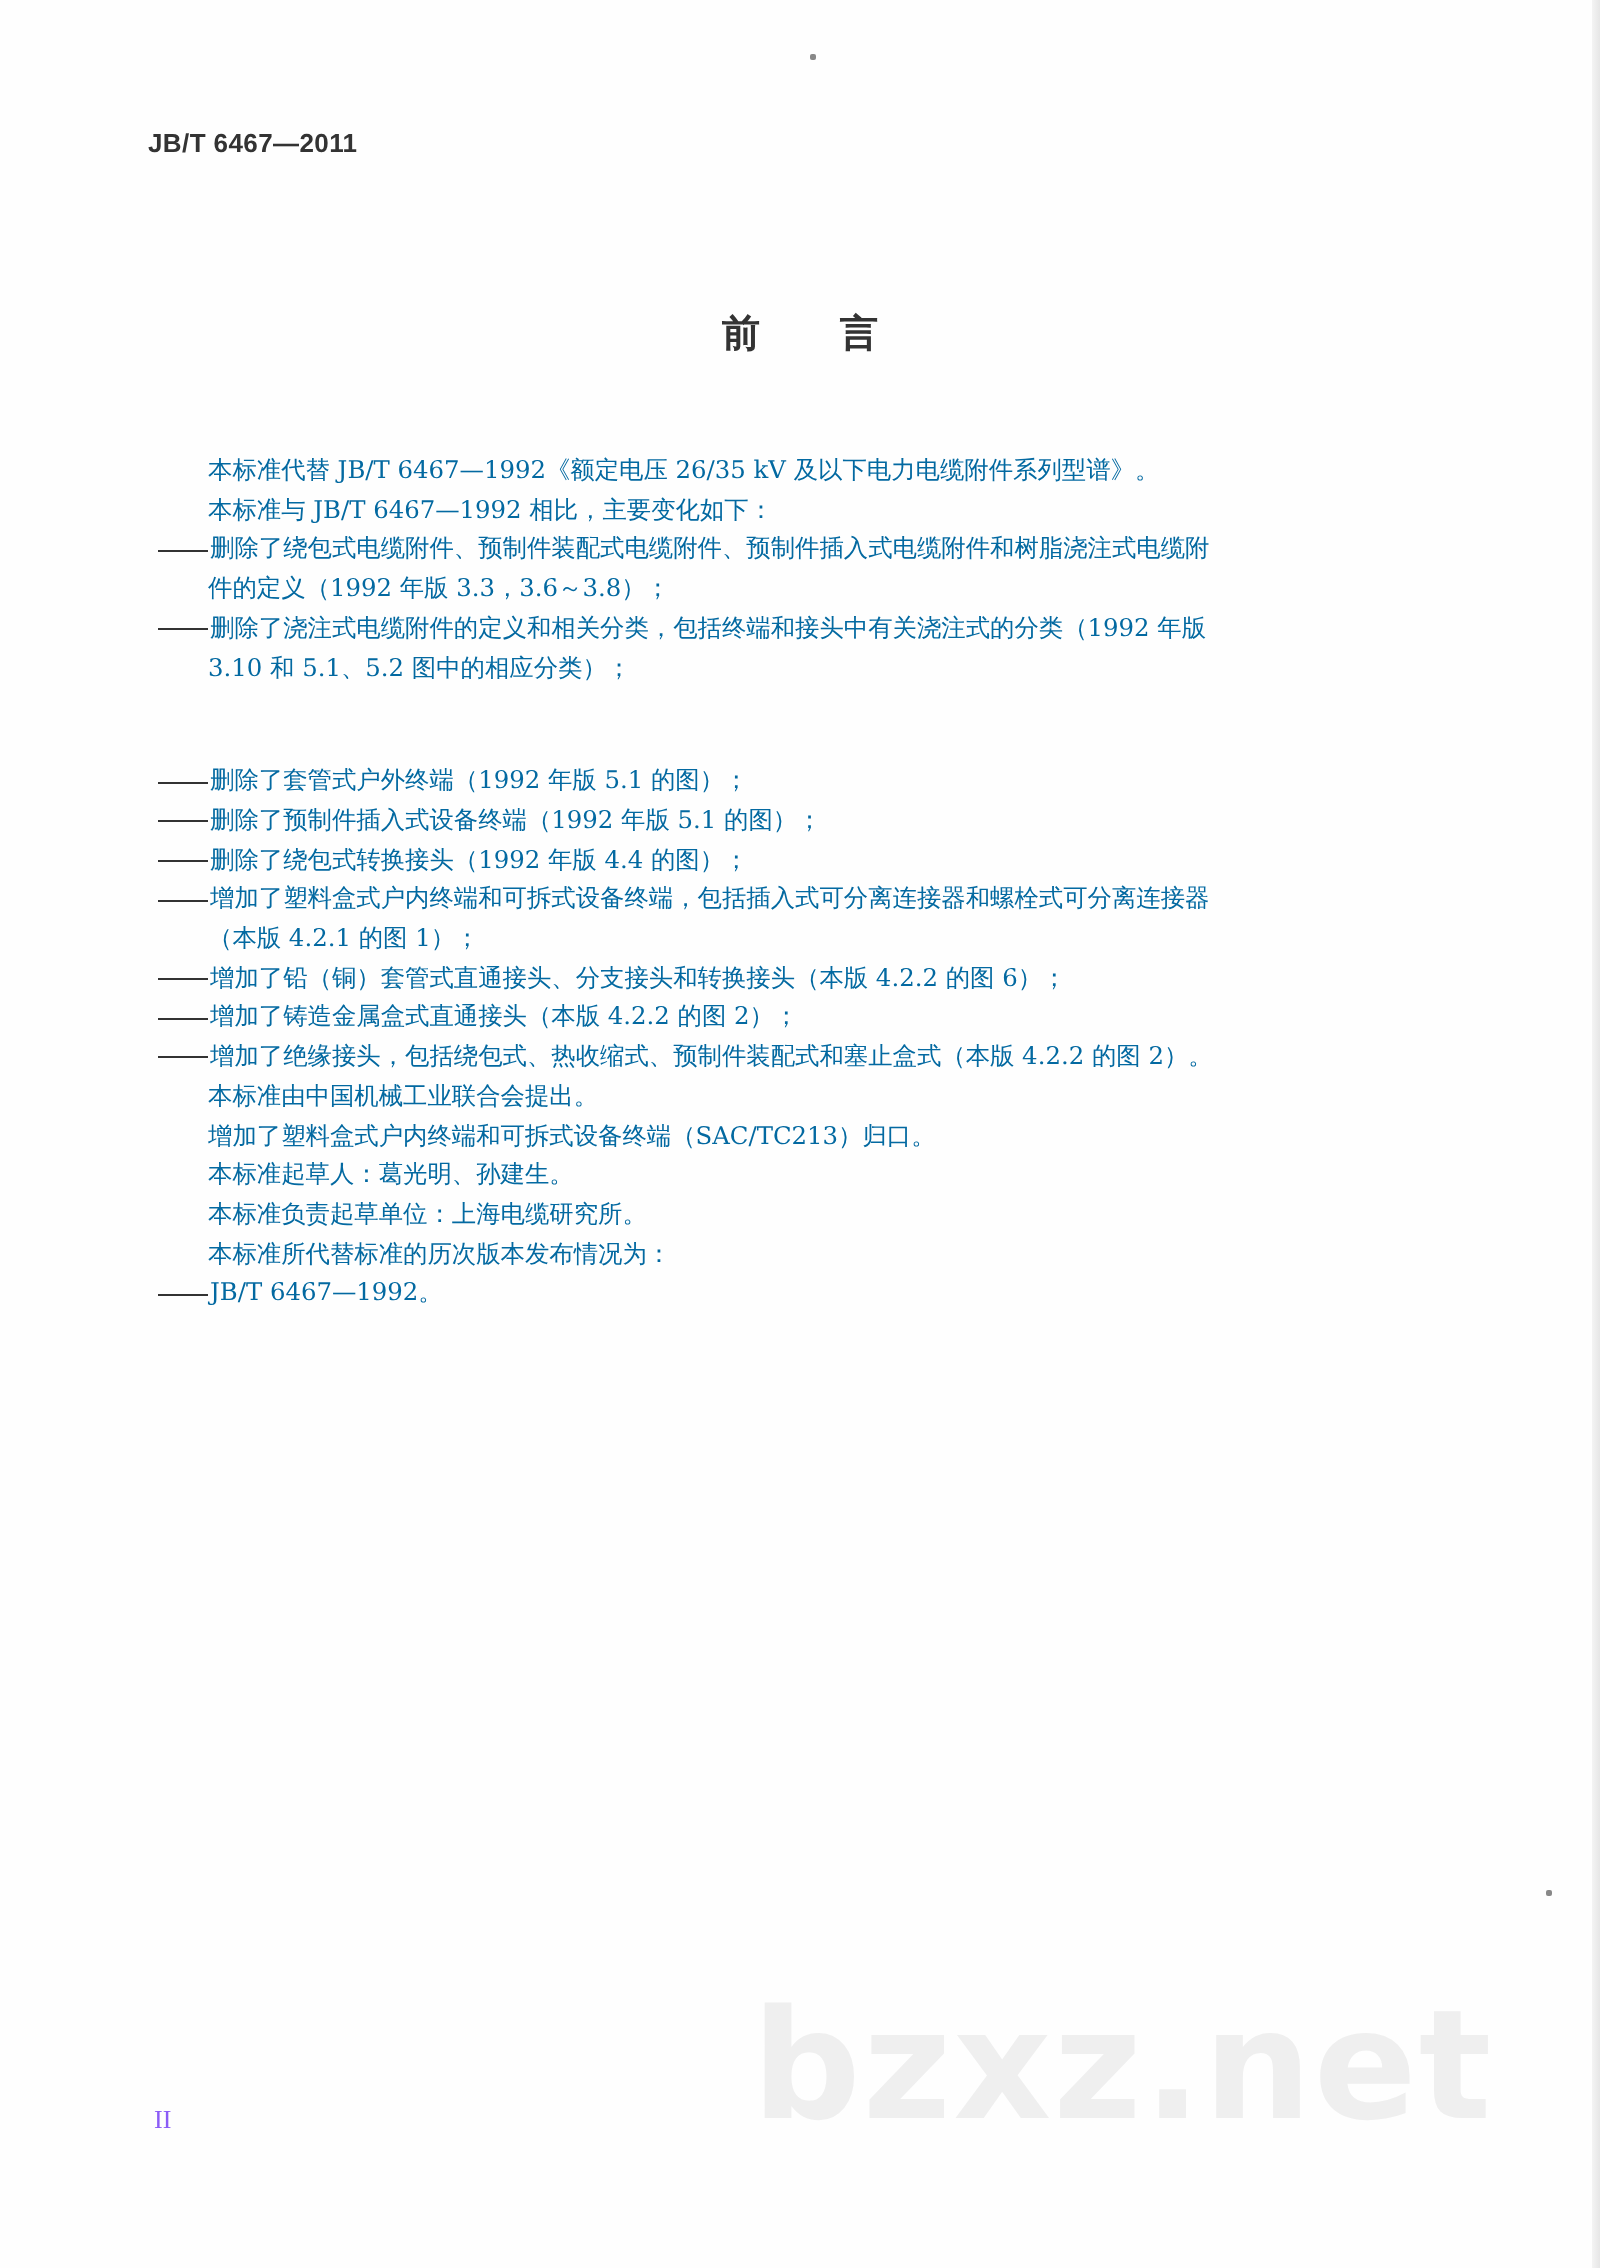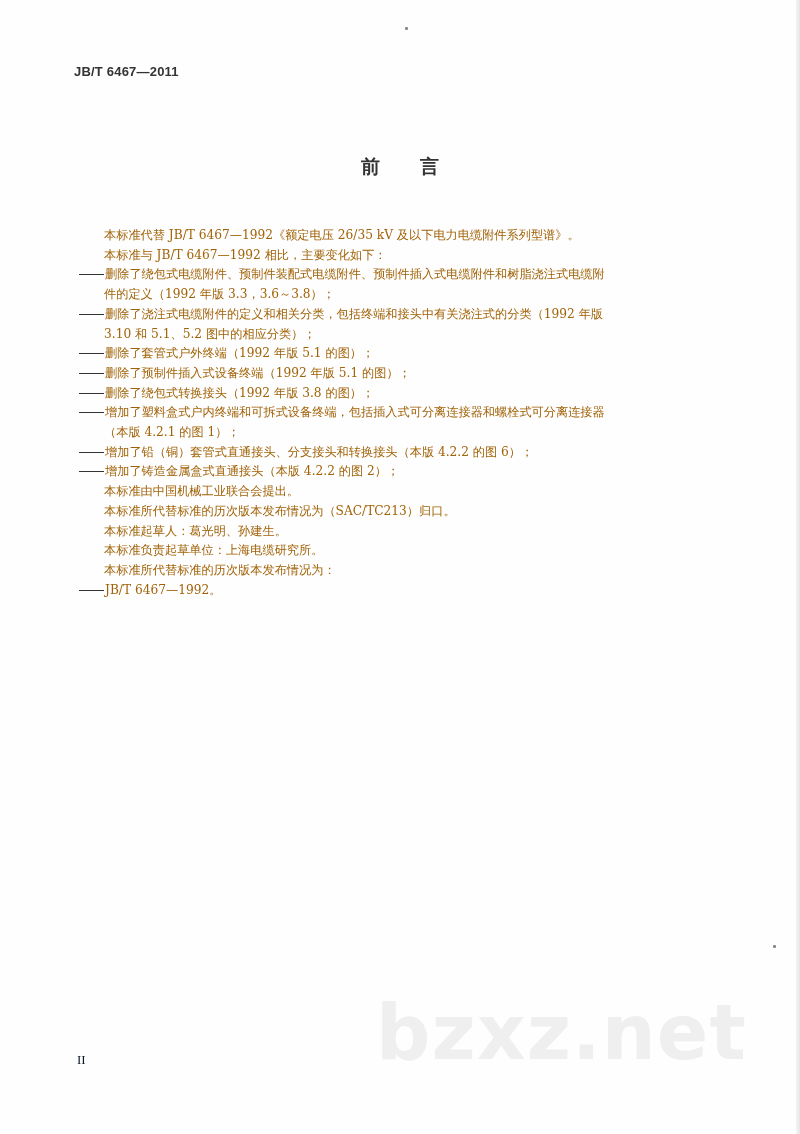--- a/index.html
+++ b/index.html
@@ -49,21 +49,21 @@
       color: #333;
     }
     .title .ch1 { margin-right: 40px; }
     .body-text {
       position: absolute;
       left: 104px;
       top: 226px;
       width: 640px;
       font-size: 12.2px;
       line-height: 19.7px;
-      color: #a16207;
+      color: #0369a1;
     }
     .line {
       white-space: nowrap;
     }
     .line.indent-dash {
       margin-left: -1px;
     }
     .dash {
       display: inline-block;
       width: 25px;
@@ -71,21 +71,21 @@
       background: #333;
       vertical-align: middle;
       margin-right: 1px;
     }
     .page-number {
       position: absolute;
       left: 77px;
       top: 1052px;
       font-family: "Liberation Serif", "DejaVu Serif", serif;
       font-size: 13px;
-      color: #0f172a;
+      color: #8b5cf6;
     }
     .watermark {
       position: absolute;
       left: 376px;
       top: 988px;
       font-family: "DejaVu Sans", "Liberation Sans", sans-serif;
       font-weight: bold;
       font-size: 76px;
       color: #efefef;
       letter-spacing: 1px;
@@ -112,29 +112,30 @@
     <span class="ch1">前</span><span>言</span>
   </div>
 
   <div class="body-text">
     <div class="line"><span>本标准代替 JB/T 6467—1992《额定电压 26/35 kV 及以下电力电缆附件系列型谱》。</span></div>
     <div class="line"><span>本标准与 JB/T 6467—1992 相比，主要变化如下：</span></div>
     <div class="line indent-dash" style="margin-left:-25px;"><span class="dash"></span><span>删除了绕包式电缆附件、预制件装配式电缆附件、预制件插入式电缆附件和树脂浇注式电缆附</span></div>
     <div class="line"><span>件的定义（1992 年版 3.3，3.6～3.8）；</span></div>
     <div class="line indent-dash" style="margin-left:-25px;"><span class="dash"></span><span>删除了浇注式电缆附件的定义和相关分类，包括终端和接头中有关浇注式的分类（1992  年版</span></div>
     <div class="line"><span>3.10 和 5.1、5.2 图中的相应分类）；</span></div>
-    <div class="line indent-dash" style="margin-left:-25px;"><span class="dash"></span><span>删除了套管式户外终端（1992 年版 5.1 的图）；</span></div>
+    <div class="line indent-dash" style="margin-left:-25px;margin-top:37px;"><span class="dash"></span><span>删除了套管式户外终端（1992 年版 5.1 的图）；</span></div>
     <div class="line indent-dash" style="margin-left:-25px;"><span class="dash"></span><span>删除了预制件插入式设备终端（1992 年版 5.1 的图）；</span></div>
-    <div class="line indent-dash" style="margin-left:-25px;"><span class="dash"></span><span>删除了绕包式转换接头（1992 年版 3.8 的图）；</span></div>
+    <div class="line indent-dash" style="margin-left:-25px;"><span class="dash"></span><span>删除了绕包式转换接头（1992 年版 4.4 的图）；</span></div>
     <div class="line indent-dash" style="margin-left:-25px;"><span class="dash"></span><span>增加了塑料盒式户内终端和可拆式设备终端，包括插入式可分离连接器和螺栓式可分离连接器</span></div>
     <div class="line"><span>（本版 4.2.1 的图 1）；</span></div>
     <div class="line indent-dash" style="margin-left:-25px;"><span class="dash"></span><span>增加了铅（铜）套管式直通接头、分支接头和转换接头（本版 4.2.2 的图 6）；</span></div>
     <div class="line indent-dash" style="margin-left:-25px;"><span class="dash"></span><span>增加了铸造金属盒式直通接头（本版 4.2.2 的图 2）；</span></div>
+    <div class="line indent-dash" style="margin-left:-25px;"><span class="dash"></span><span>增加了绝缘接头，包括绕包式、热收缩式、预制件装配式和塞止盒式（本版 4.2.2 的图 2）。</span></div>
     <div class="line"><span>本标准由中国机械工业联合会提出。</span></div>
-    <div class="line"><span>本标准所代替标准的历次版本发布情况为（SAC/TC213）归口。</span></div>
+    <div class="line"><span>增加了塑料盒式户内终端和可拆式设备终端（SAC/TC213）归口。</span></div>
     <div class="line"><span>本标准起草人：葛光明、孙建生。</span></div>
     <div class="line"><span>本标准负责起草单位：上海电缆研究所。</span></div>
     <div class="line"><span>本标准所代替标准的历次版本发布情况为：</span></div>
     <div class="line indent-dash" style="margin-left:-25px;"><span class="dash"></span><span>JB/T 6467—1992。</span></div>
   </div>
 
   <div class="watermark">bzxz.net</div>
 
   <div class="page-number">II</div>
 </div>

